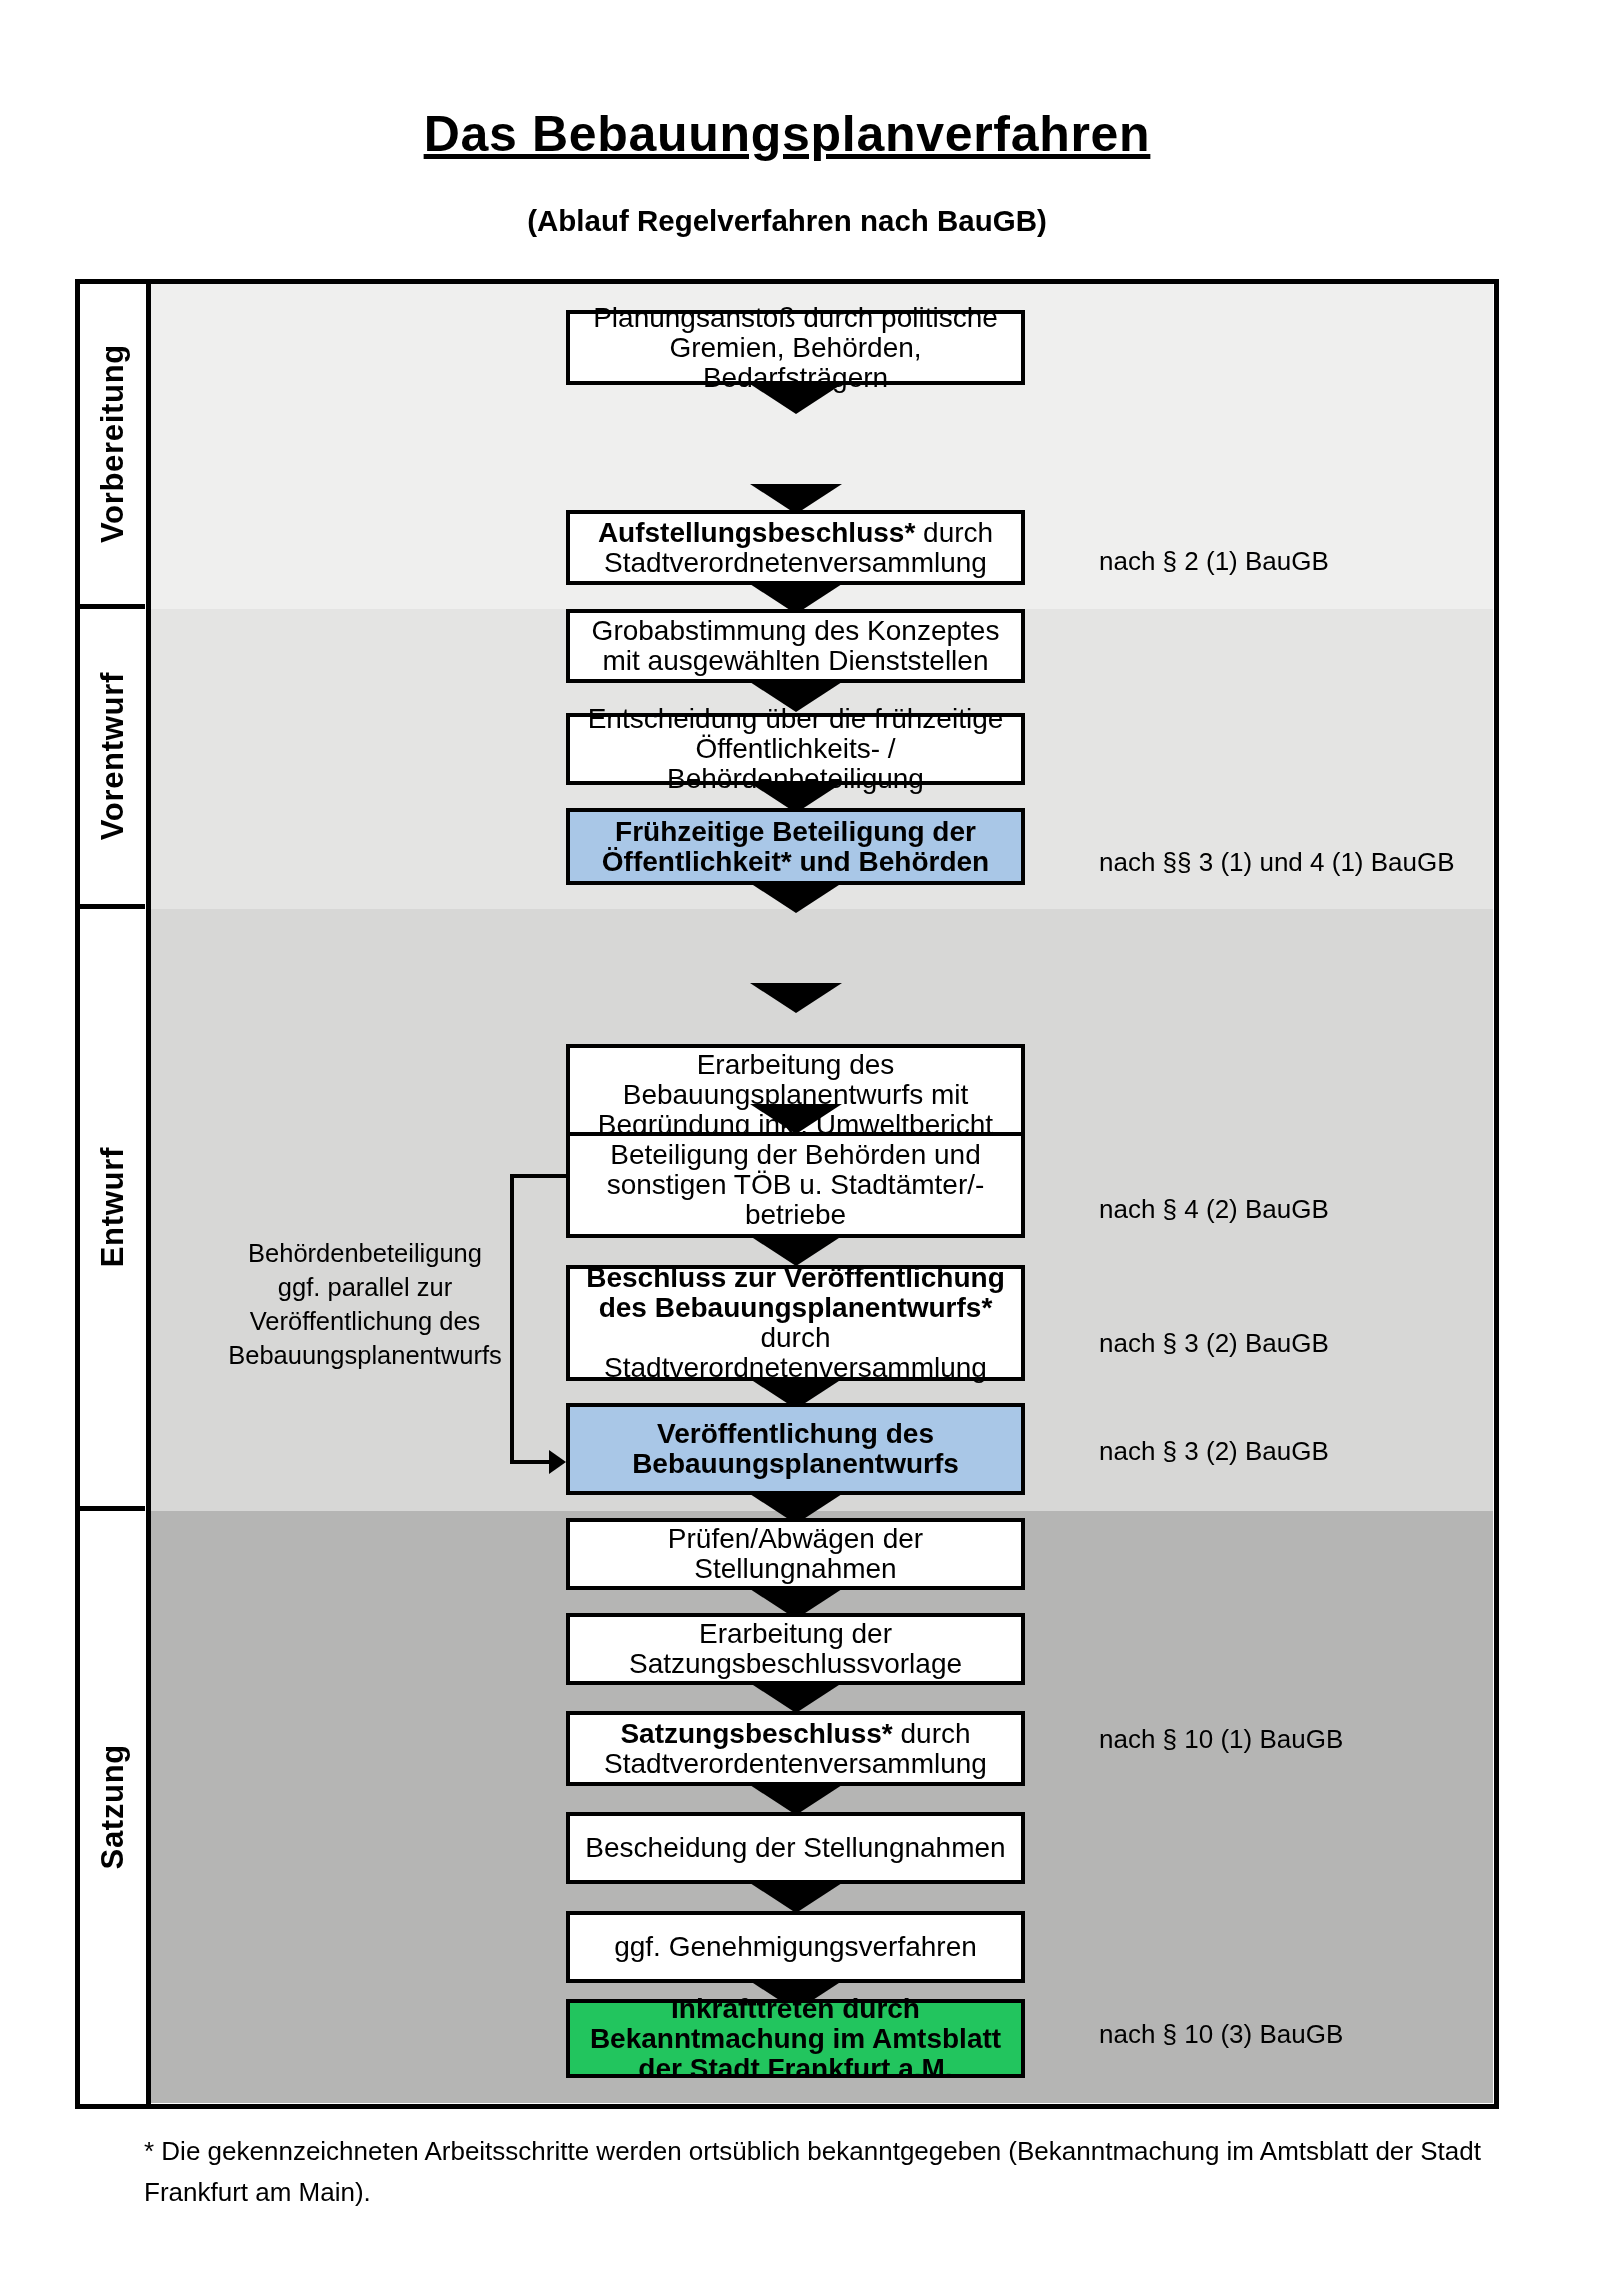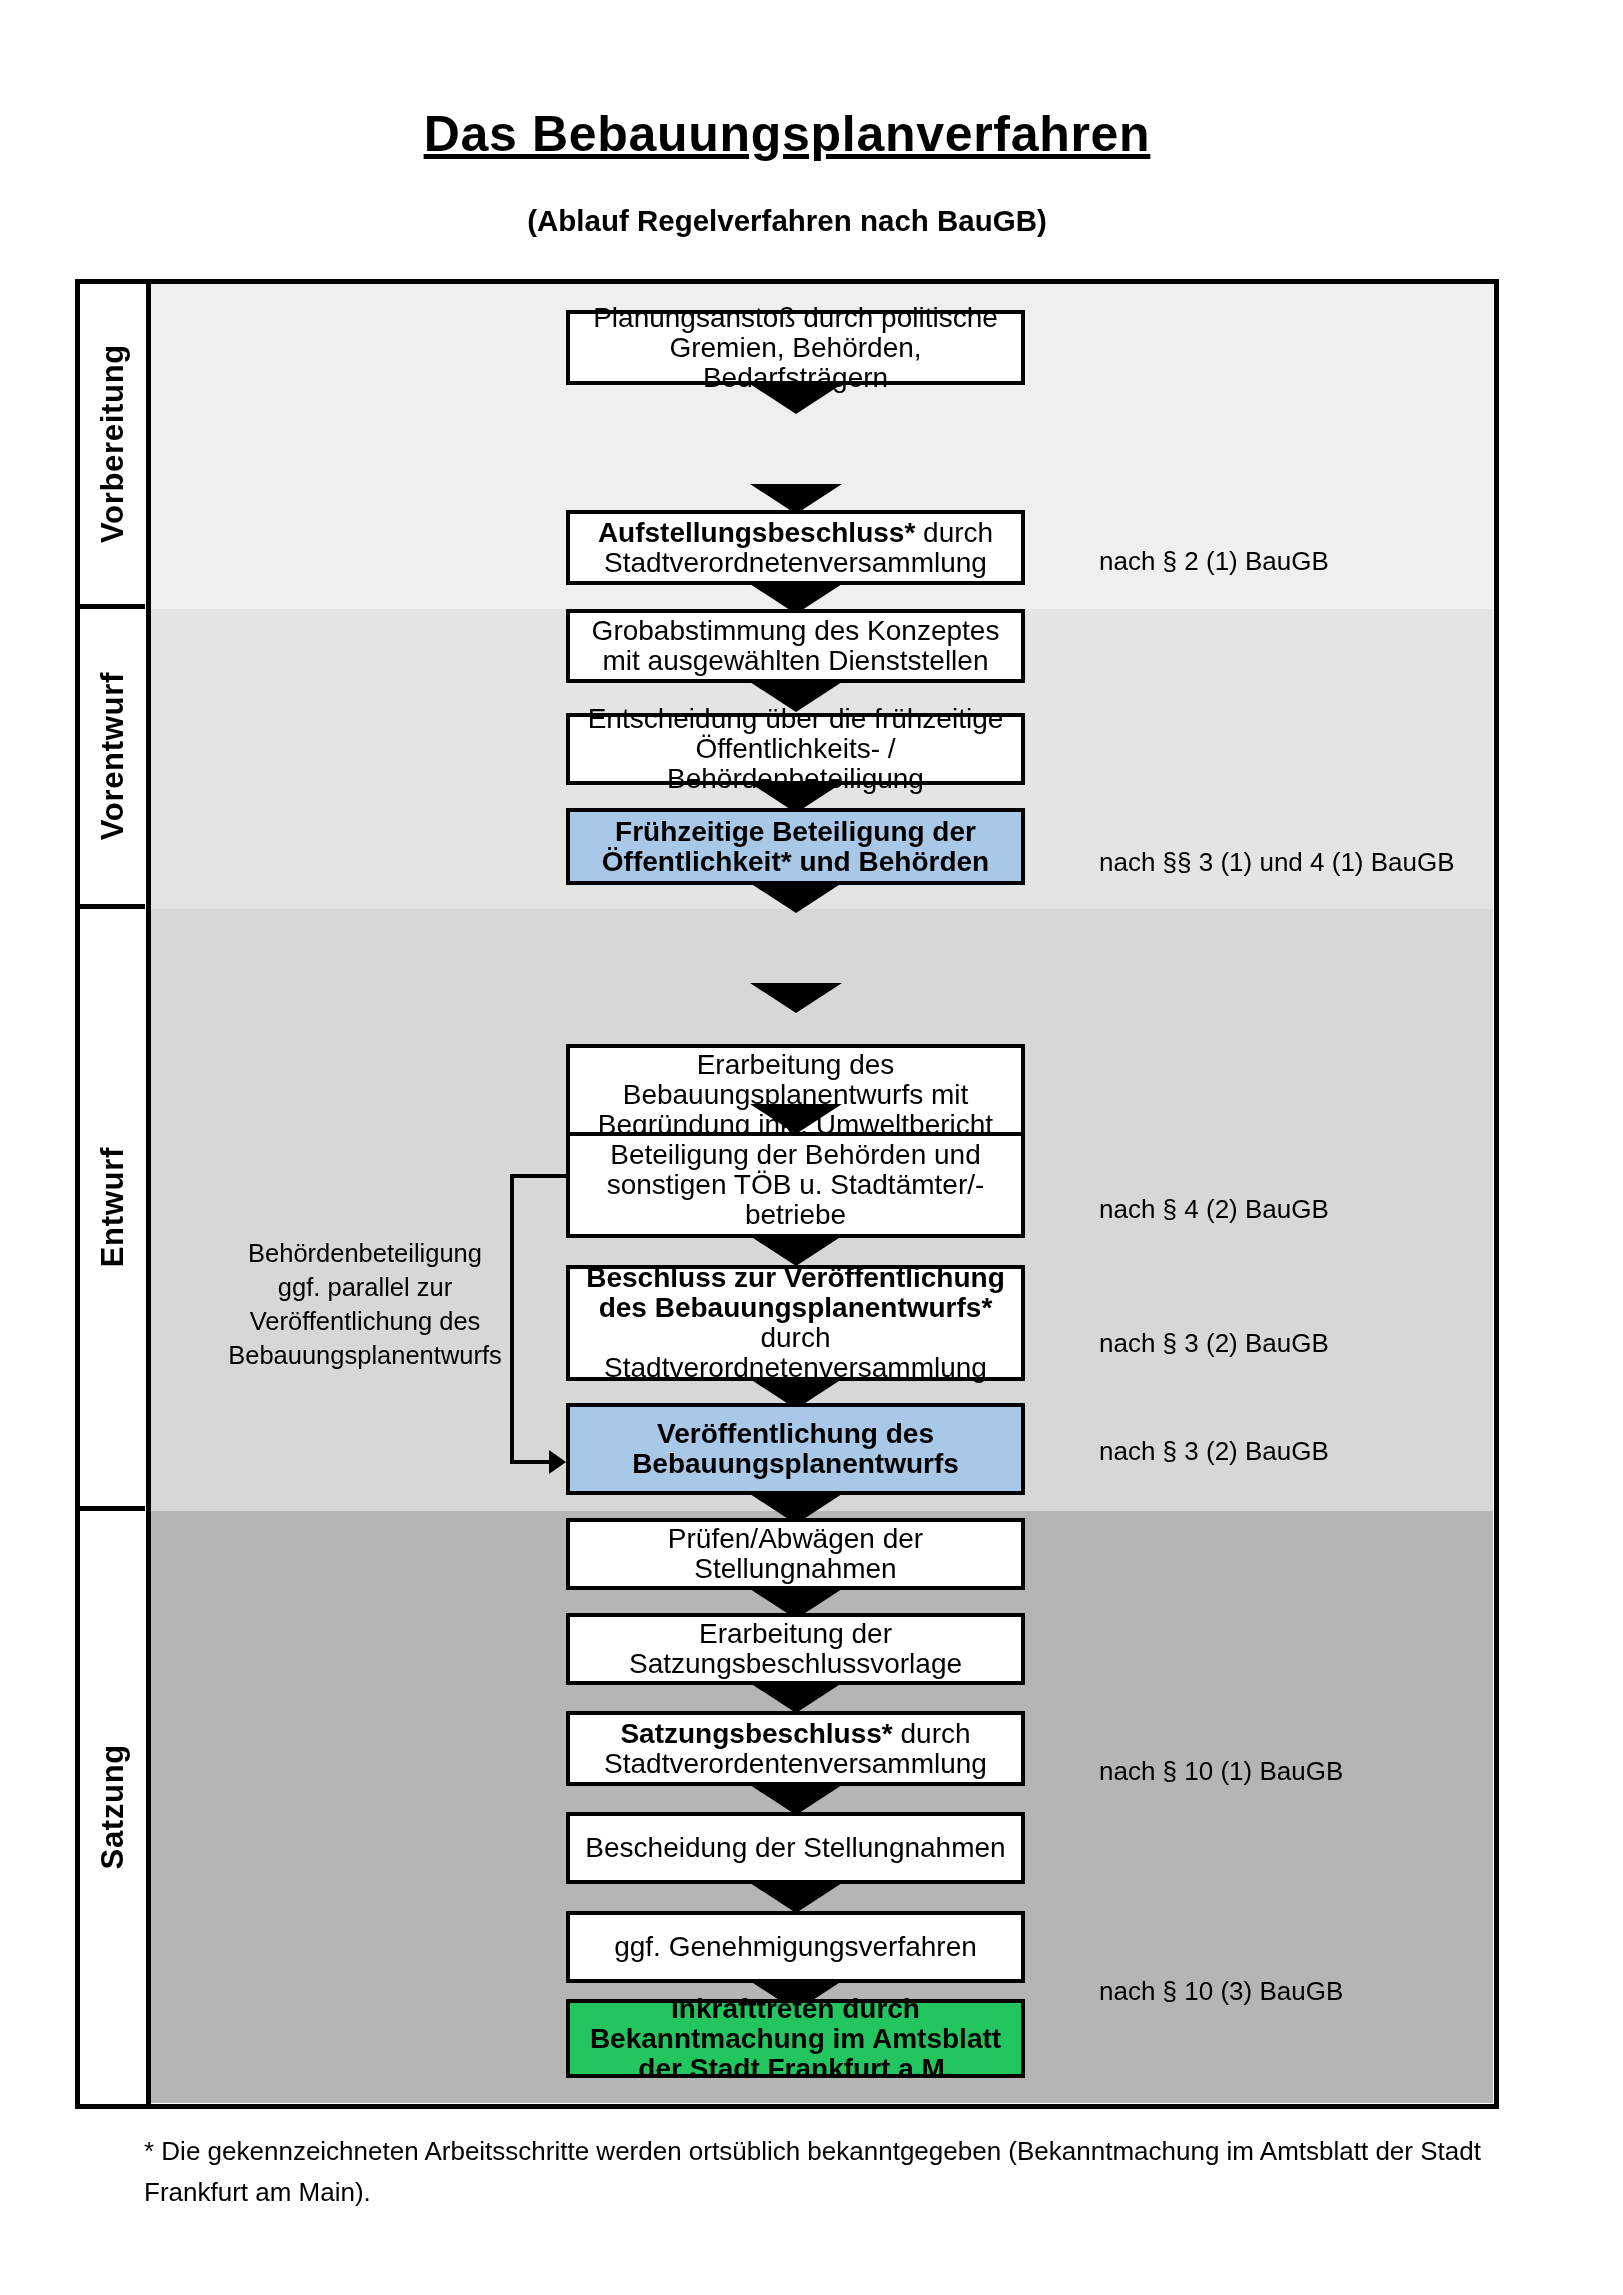--- a/index.html
+++ b/index.html
@@ -135,22 +135,22 @@
 
       <div class="step hl" style="top:1715px;height:79px;background:#22c55e;">
         <div><b>Inkrafttreten</b><span> durch Bekanntmachung im Amtsblatt der Stadt Frankfurt a.M.</span></div>
       </div>
 
       <div class="annotation" style="top:262px;">nach § 2 (1) BauGB</div>
       <div class="annotation" style="top:563px;">nach §§ 3 (1) und 4 (1) BauGB</div>
       <div class="annotation" style="top:910px;">nach § 4 (2) BauGB</div>
       <div class="annotation" style="top:1044px;">nach § 3 (2) BauGB</div>
       <div class="annotation" style="top:1152px;">nach § 3 (2) BauGB</div>
-      <div class="annotation" style="top:1440px;margin-top:32px;">nach § 10 (1) BauGB</div>
-      <div class="annotation" style="top:1692px;">nach § 10 (3) BauGB</div>
+      <div class="annotation" style="top:1440px;">nach § 10 (1) BauGB</div>
+      <div class="annotation" style="top:1735px;">nach § 10 (3) BauGB</div>
 
       <div class="side-note">
         <div>Behördenbeteiligung</div>
         <div>ggf. parallel zur</div>
         <div>Veröffentlichung des</div>
         <div>Bebauungsplanentwurfs</div>
       </div>
 
       <div class="bracket-h" style="left:430px;top:890px;width:56px;"></div>
       <div class="bracket-v" style="left:430px;top:890px;height:290px;"></div>

